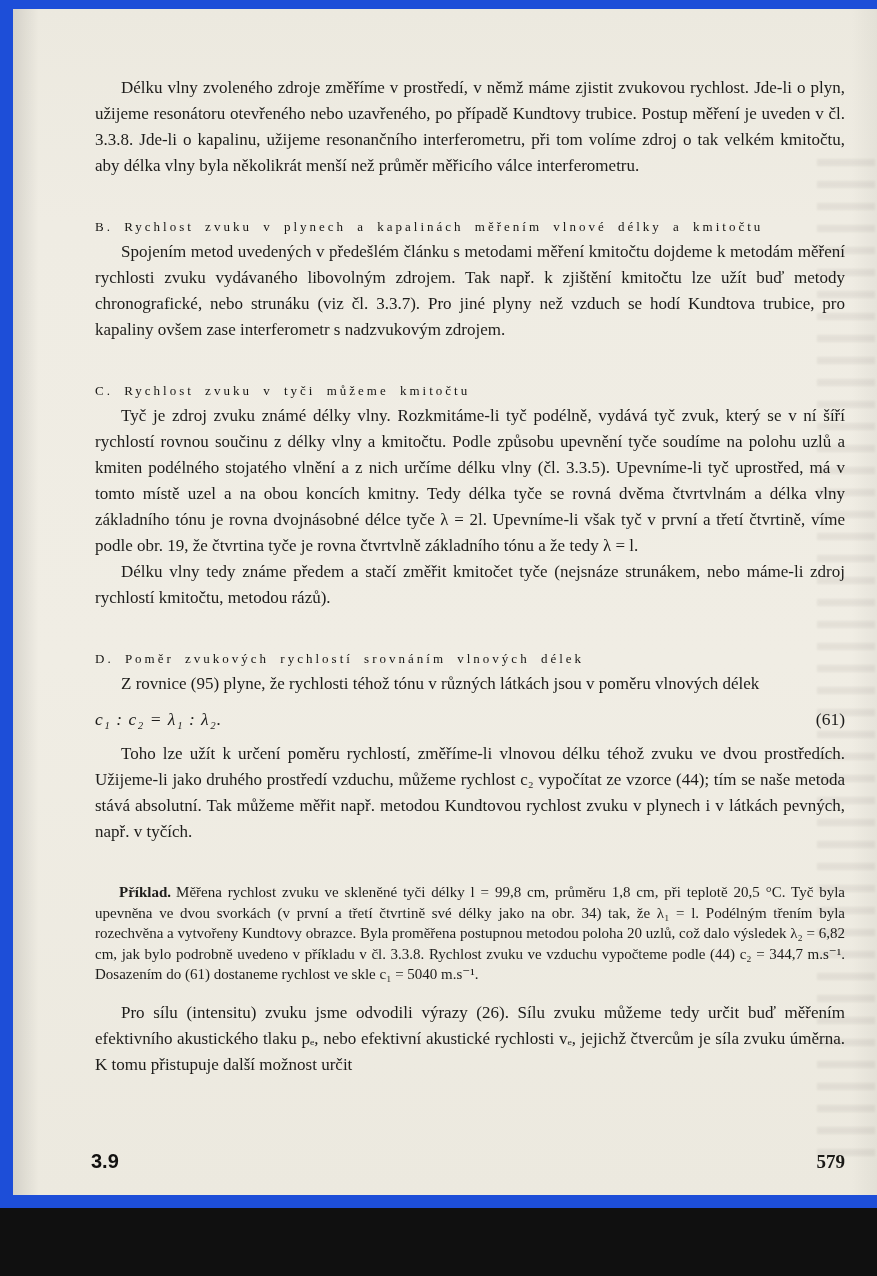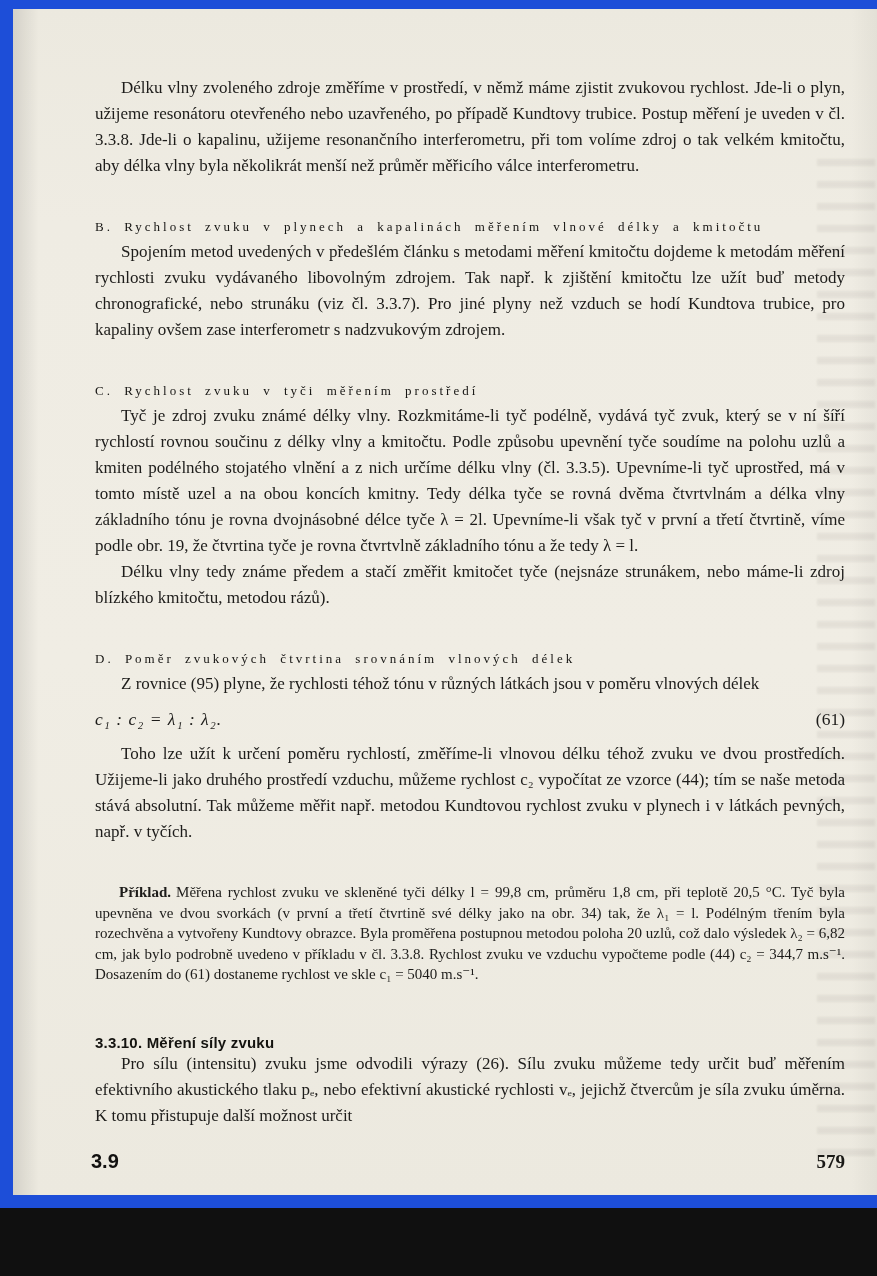--- a/index.html
+++ b/index.html
@@ -138,40 +138,39 @@
     <div class="bleed"></div>
 
     <div class="content">
 
       <p class="body">Délku vlny zvoleného zdroje změříme v prostředí, v němž máme zjistit zvukovou rychlost. Jde-li o plyn, užijeme resonátoru otevřeného nebo uzavřeného, po případě Kundtovy trubice. Postup měření je uveden v čl. 3.3.8. Jde-li o kapalinu, užijeme resonančního interferometru, při tom volíme zdroj o tak velkém kmitočtu, aby délka vlny byla několikrát menší než průměr měřicího válce interferometru.</p>
 
       <h3 class="h-spaced sp-a">B. Rychlost zvuku v plynech a kapalinách měřením vlnové délky a kmitočtu</h3>
 
       <p class="body sp-b">Spojením metod uvedených v předešlém článku s metodami měření kmitočtu dojdeme k metodám měření rychlosti zvuku vydávaného libovolným zdrojem. Tak např. k zjištění kmitočtu lze užít buď metody chronografické, nebo strunáku (viz čl. 3.3.7). Pro jiné plyny než vzduch se hodí Kundtova trubice, pro kapaliny ovšem zase interferometr s nadzvukovým zdrojem.</p>
 
-      <h3 class="h-spaced sp-a">C. Rychlost zvuku v tyči měřením prostředí</h3>
+      <h3 class="h-spaced sp-a">C. Rychlost zvuku v tyči můžeme kmitočtu</h3>
 
       <p class="body sp-b">Tyč je zdroj zvuku známé délky vlny. Rozkmitáme-li tyč podélně, vydává tyč zvuk, který se v ní šíří rychlostí rovnou součinu z délky vlny a kmitočtu. Podle způsobu upevnění tyče soudíme na polohu uzlů a kmiten podélného stojatého vlnění a z nich určíme délku vlny (čl. 3.3.5). Upevníme-li tyč uprostřed, má v tomto místě uzel a na obou koncích kmitny. Tedy délka tyče se rovná dvěma čtvrtvlnám a délka vlny základního tónu je rovna dvojnásobné délce tyče λ = 2l. Upevníme-li však tyč v první a třetí čtvrtině, víme podle obr. 19, že čtvrtina tyče je rovna čtvrtvlně základního tónu a že tedy λ = l.</p>
 
-      <p class="body">Délku vlny tedy známe předem a stačí změřit kmitočet tyče (nejsnáze strunákem, nebo máme-li zdroj blízkého kmitočtu, metodou rázů).</p>
+      <p class="body">Délku vlny tedy známe předem a stačí změřit kmitočet tyče (nejsnáze strunákem, nebo máme-li zdroj rychlostí kmitočtu, metodou rázů).</p>
 
-      <h3 class="h-spaced sp-a">D. Poměr zvukových čtvrtina srovnáním vlnových délek</h3>
+      <h3 class="h-spaced sp-a">D. Poměr zvukových rychlostí srovnáním vlnových délek</h3>
 
       <p class="body sp-b">Z rovnice (95) plyne, že rychlosti téhož tónu v různých látkách jsou v poměru vlnových délek</p>
 
       <div class="eq-row">
         <span class="eq-math">c₁ : c₂ = λ₁ : λ₂.</span>
         <span class="eq-num">(61)</span>
       </div>
 
       <p class="body">Toho lze užít k určení poměru rychlostí, změříme-li vlnovou délku téhož zvuku ve dvou prostředích. Užijeme-li jako druhého prostředí vzduchu, můžeme rychlost c₂ vypočítat ze vzorce (44); tím se naše metoda stává absolutní. Tak můžeme měřit např. metodou Kundtovou rychlost zvuku v plynech i v látkách pevných, např. v tyčích.</p>
 
       <p class="example"><span class="example-label">Příklad.</span><span>Měřena rychlost zvuku ve skleněné tyči délky l = 99,8 cm, průměru 1,8 cm, při teplotě 20,5 °C. Tyč byla upevněna ve dvou svorkách (v první a třetí čtvrtině své délky jako na obr. 34) tak, že λ₁ = l. Podélným třením byla rozechvěna a vytvořeny Kundtovy obrazce. Byla proměřena postupnou metodou poloha 20 uzlů, což dalo výsledek λ₂ = 6,82 cm, jak bylo podrobně uvedeno v příkladu v čl. 3.3.8. Rychlost zvuku ve vzduchu vypočteme podle (44) c₂ = 344,7 m.s⁻¹. Dosazením do (61) dostaneme rychlost ve skle c₁ = 5040 m.s⁻¹.</span></p>
 
-      <h4 class="h-num">3.3.10. Měření síly zvuku</h4>
 
       <p class="body after-hnum">Pro sílu (intensitu) zvuku jsme odvodili výrazy (26). Sílu zvuku můžeme tedy určit buď měřením efektivního akustického tlaku pₑ, nebo efektivní akustické rychlosti vₑ, jejichž čtvercům je síla zvuku úměrna. K tomu přistupuje další možnost určit</p>
 
     </div>
 
     <div class="footer">
       <span class="footer-section">3.9</span>
       <span class="footer-page">579</span>
     </div>
 

